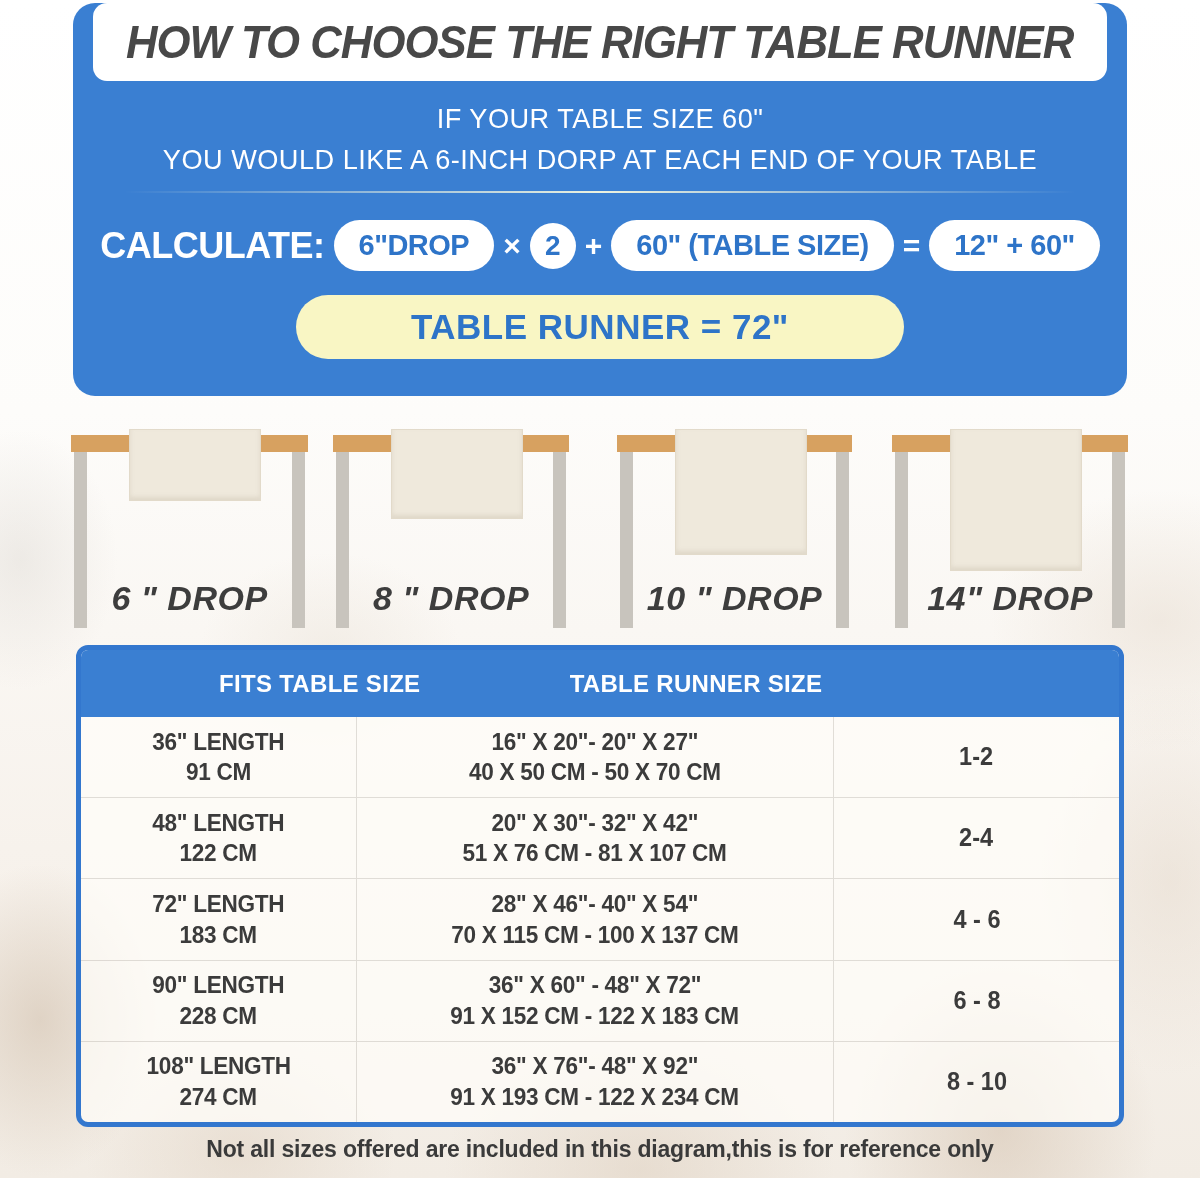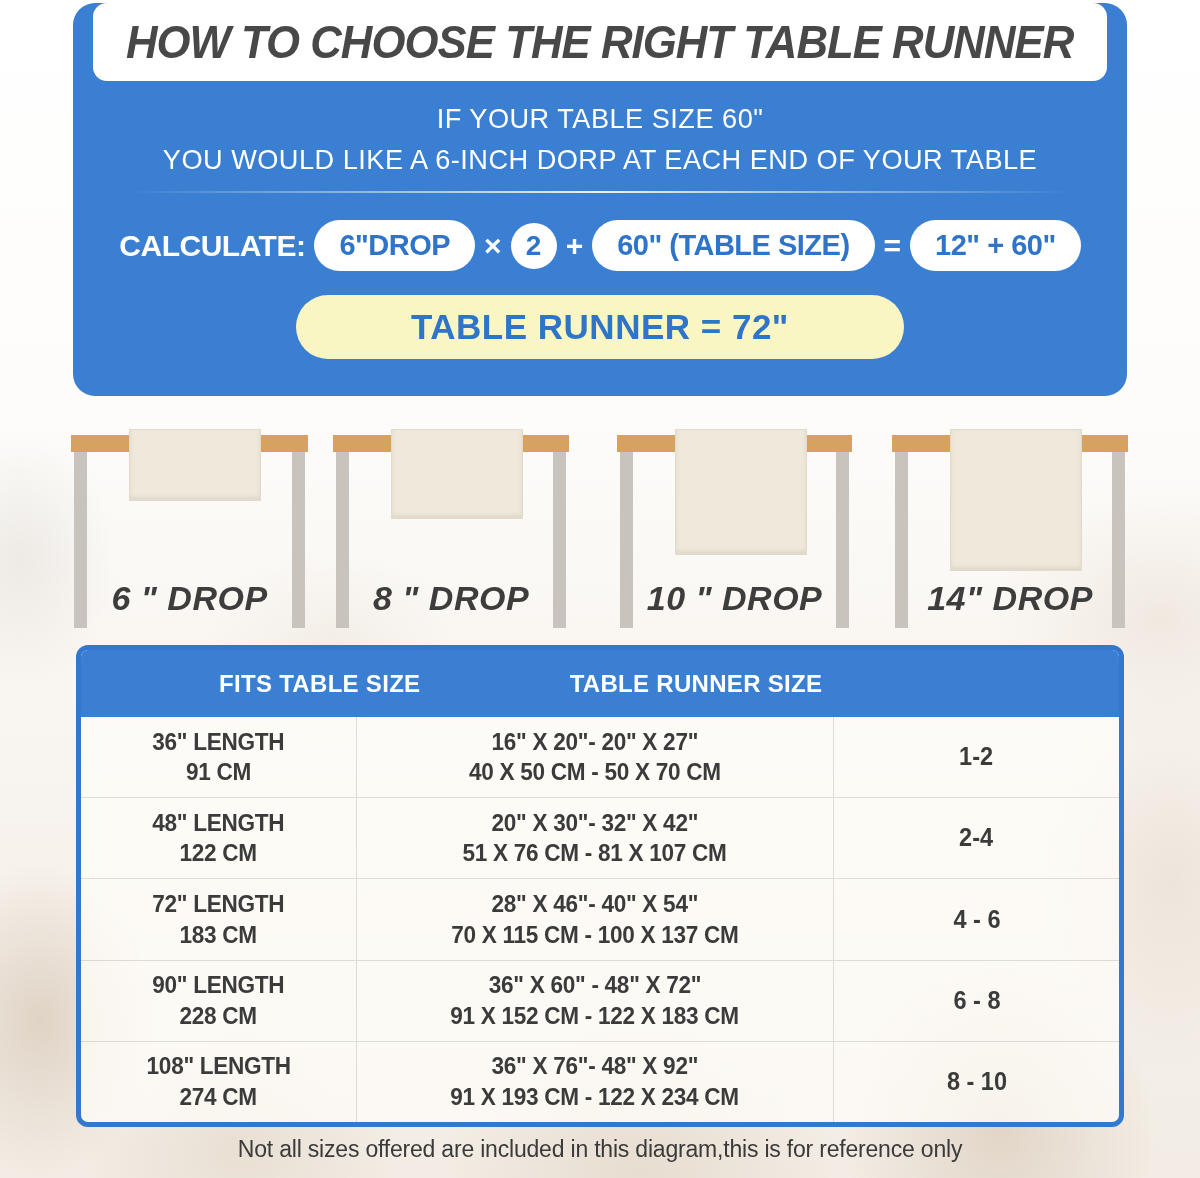--- a/index.html
+++ b/index.html
@@ -43,21 +43,21 @@
   .subtitle.s1{margin-top:22px;}
   .subtitle.s2{margin-top:9px;}
   .header-divider{
     margin:15px auto 0;width:96%;height:2px;
     background:linear-gradient(90deg,rgba(255,255,255,0) 3%,rgba(255,255,225,0.9) 50%,rgba(255,255,255,0) 97%);
   }
   .calc-row{
     margin-top:27px;display:flex;align-items:center;justify-content:center;gap:9px;
     color:#ffffff;font-weight:bold;white-space:nowrap;
   }
-  .calc-label{font-size:30px;letter-spacing:-0.5px;}
+  .calc-label{font-size:36px;letter-spacing:-0.5px;}
   .pill{
     background:#ffffff;color:#2e74c8;border-radius:28px;padding:9px 25px;
     font-size:29px;font-weight:bold;letter-spacing:-0.5px;
   }
   .op{font-size:30px;}
   .mult-badge{
     width:46px;height:46px;border-radius:50%;background:#ffffff;color:#2e74c8;
     display:flex;align-items:center;justify-content:center;font-size:28px;font-weight:bold;
   }
   .runner-result-pill{
@@ -114,21 +114,21 @@
   .st-row .cell{
     display:flex;flex-direction:column;align-items:center;justify-content:center;
     color:#3b3b3b;font-weight:bold;line-height:1.27;text-align:center;
   }
   .st-row .cell.st-col2,.st-row .cell.st-col3{border-left:1px solid rgba(125,115,105,0.22);}
   .cell-line{font-size:24px;letter-spacing:-0.3px;transform:scaleX(0.94);white-space:nowrap;}
   .persons-line{font-size:25px;letter-spacing:0;}
 
   .footer-note{
     position:absolute;left:0;top:1136px;width:100%;text-align:center;
-    font-size:23px;font-weight:normal;color:#3a3a3a;letter-spacing:-0.2px;
+    font-size:23px;font-weight:bold;color:#3a3a3a;letter-spacing:-0.2px;
   }
 </style>
 </head>
 <body>
 
 <div class="bg-photo"></div>
 
 <div class="header-panel">
   <div class="title-card">
     <div class="page-title">HOW TO CHOOSE THE RIGHT TABLE RUNNER</div>

